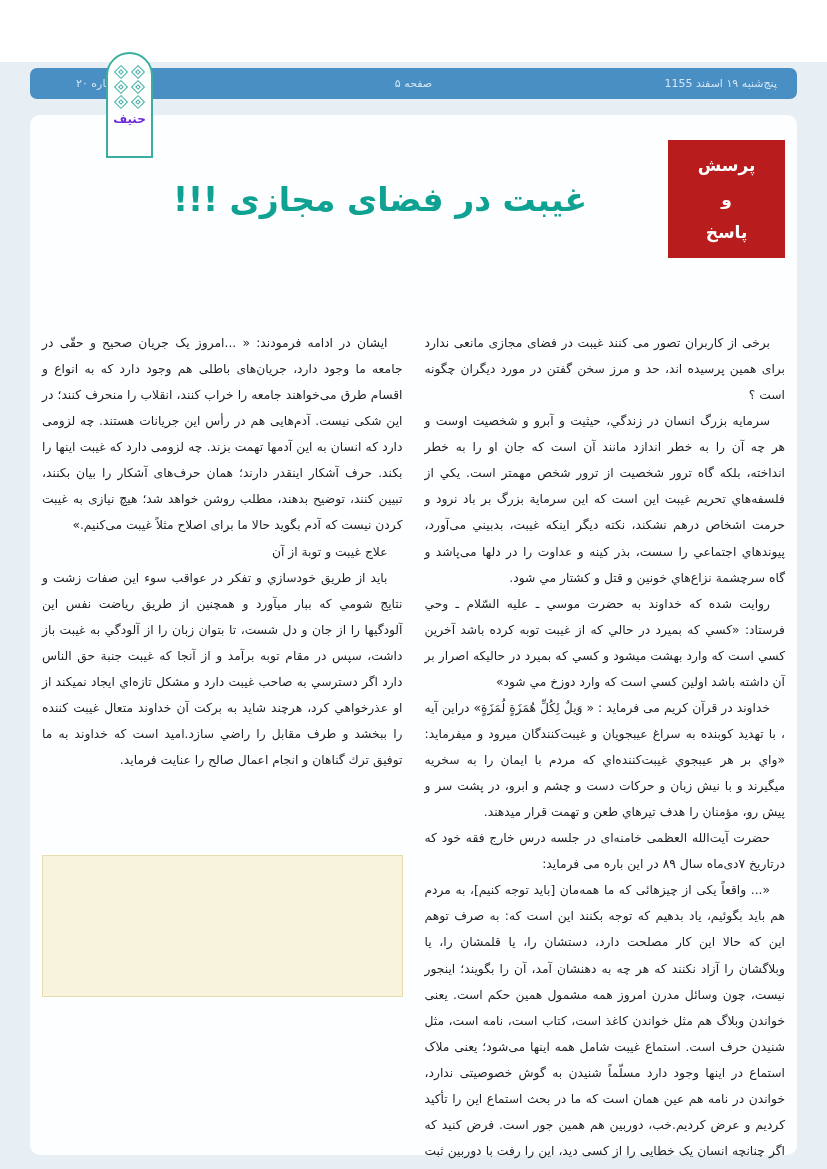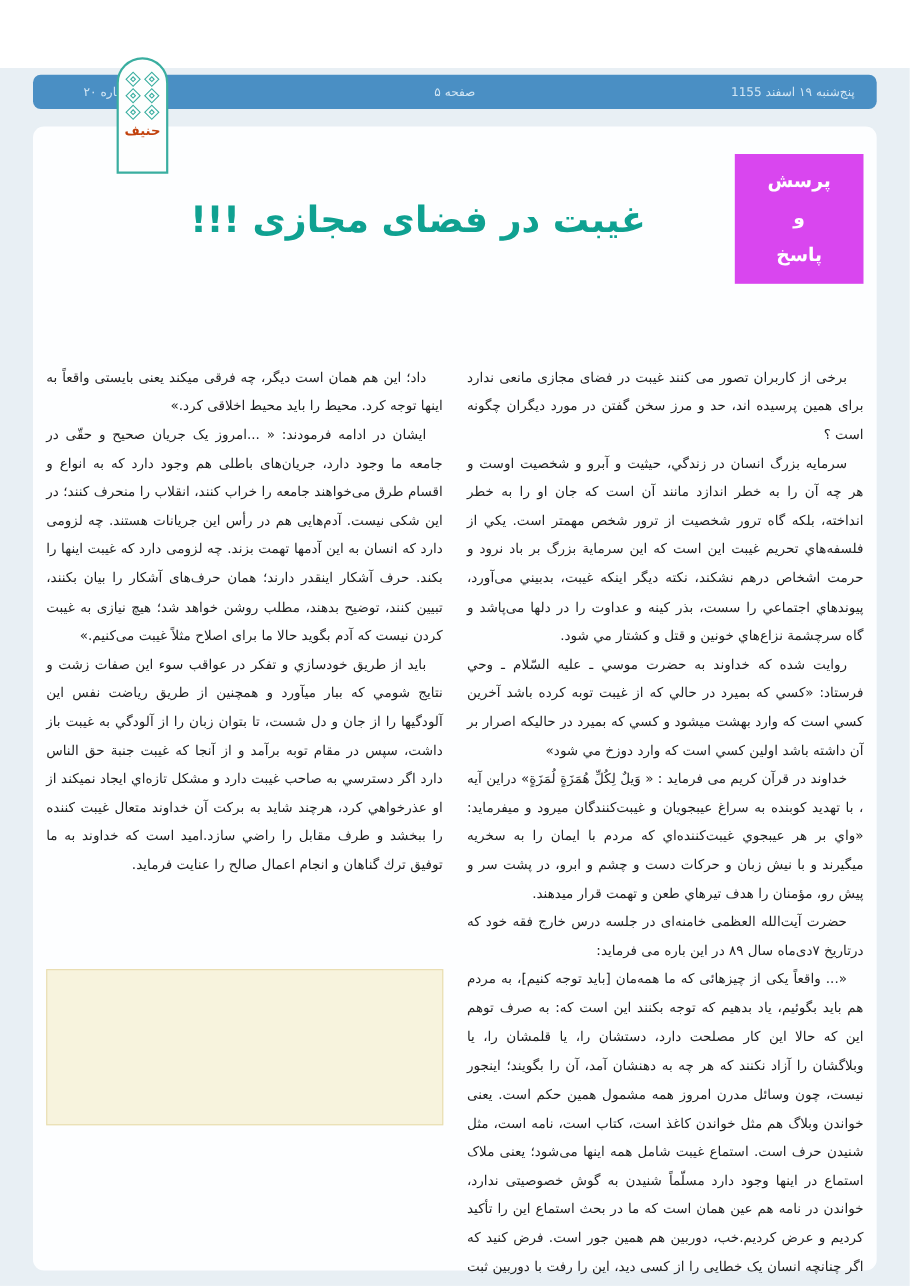--- a/index.html
+++ b/index.html
@@ -35,30 +35,30 @@
     transform: rotate(45deg);
   }
   .emblem-top {
     position: absolute; left: 106px; top: 52px; width: 47px; height: 106px;
     border-radius: 24px 24px 0 0; z-index: 2;
   }
   .emblem-top .grid { gap: 3px 5px; margin-top: 12px; }
   .emblem-top .orn { width: 12px; height: 12px; }
   .emblem-top .orn::before { inset: 1px; }
   .emblem-top .orn::after { inset: 4px; border-width: 1px; }
-  .emblem-top .emblem-name { color: #c2410c; font-weight: bold; font-size: 12px; margin-top: 4px; }
+  .emblem-top .emblem-name { color: #6d28d9; font-weight: bold; font-size: 12px; margin-top: 4px; }
   
   .card {
     position: absolute; left: 30px; right: 30px; top: 115px; height: 1040px;
     background: #fdfeff; border-radius: 10px;
     padding: 25px 12px 20px 12px;
   }
   .card-head { display: flex; align-items: center; height: 118px; }
   .qa-badge {
-    flex: 0 0 117px; height: 118px; background: #d946ef; margin-left: 10px;
+    flex: 0 0 117px; height: 118px; background: #b91c1c; margin-left: 10px;
     display: flex; flex-direction: column; align-items: center; justify-content: space-evenly;
   }
   .qa-badge span { color: #ffffff; font-weight: bold; font-size: 17px; line-height: 1; }
   .article-title-wrap { flex: 1; text-align: center; padding-left: 60px; }
   .article-title { color: #0fa191; font-weight: bold; font-size: 33px; letter-spacing: 0.5px; }
   
   .columns { display: flex; gap: 22px; margin-top: 72px; }
   .col { flex: 1; min-width: 0; }
   .col p {
     font-size: 12.3px; line-height: 2.12; text-align: justify;
@@ -113,22 +113,22 @@
     <div class="col">
         <p>برخی از کاربران تصور می کنند غیبت در فضای مجازی مانعی ندارد برای همین پرسیده اند، حد و مرز سخن گفتن در مورد دیگران چگونه است ؟</p>
         <p>سرمایه بزرگ انسان در زندگي، حیثیت و آبرو و شخصیت اوست و هر چه آن را به خطر اندازد مانند آن است که جان او را به خطر انداخته، بلکه گاه ترور شخصیت از ترور شخص مهمتر است. یکي از فلسفه‌هاي تحریم غیبت این است که این سرمایة بزرگ بر باد نرود و حرمت اشخاص درهم نشکند، نکته دیگر اینکه غیبت، بدبیني می‌آورد، پیوندهاي اجتماعي را سست، بذر کینه و عداوت را در دلها می‌پاشد و گاه سرچشمة نزاع‌هاي خونین و قتل و کشتار مي شود.</p>
         <p>روایت شده که خداوند به حضرت موسي ـ علیه السّلام ـ وحي فرستاد: «کسي که بمیرد در حالي که از غیبت توبه کرده باشد آخرین کسي است که وارد بهشت میشود و کسي که بمیرد در حالیکه اصرار بر آن داشته باشد اولین کسي است که وارد دوزخ مي شود»</p>
         <p>خداوند در قرآن کریم می فرماید : « وَیلٌ لِکُلِّ هُمَزَةٍ لُمَزَةٍ» دراین آیه ، با تهدید کوبنده به سراغ عیبجویان و غیبت‌کنندگان میرود و میفرماید: «واي بر هر عیبجوي غیبت‌کننده‌اي که مردم با ایمان را به سخریه میگیرند و با نیش زبان و حرکات دست و چشم و ابرو، در پشت سر و پیش رو، مؤمنان را هدف تیرهاي طعن و تهمت قرار میدهند.</p>
         <p>حضرت آیت‌الله العظمی خامنه‌ای در جلسه درس خارج فقه خود که درتاریخ ۷دی‌ماه سال ۸۹ در این باره می فرماید:</p>
         <p>«... واقعاً یکی از چیزهائی که ما همه‌مان [باید توجه کنیم]، به مردم هم باید بگوئیم، یاد بدهیم که توجه بکنند این است که: به صرف توهم این که حالا این کار مصلحت دارد، دستشان را، یا قلمشان را، یا وبلاگشان را آزاد نکنند که هر چه به دهنشان آمد، آن را بگویند؛ اینجور نیست، چون وسائل مدرن امروز همه مشمول همین حکم است. یعنی خواندن وبلاگ هم مثل خواندن کاغذ است، کتاب است، نامه است، مثل شنیدن حرف است. استماع غیبت شامل همه اینها می‌شود؛ یعنی ملاک استماع در اینها وجود دارد مسلّماً شنیدن به گوش خصوصیتی ندارد، خواندن در نامه هم عین همان است که ما در بحث استماع این را تأکید کردیم و عرض کردیم.خب، دوربین هم همین جور است. فرض کنید که اگر چنانچه انسان یک خطایی را از کسی دید، این را رفت با دوربین ثبت کرد، بعد آمد یک جایی نشان</p>
       </div>
     <div class="col">
       <div>
-          <p>داد؛ این هم همان است دیگر، چه فرقی میکند یعنی بایستی واقعاً به اینها توجه کرد. محیط را باید محیط اخلاقی کرد.»</p>
           <p>ایشان در ادامه فرمودند: « ...امروز یک جریان صحیح و حقّی در جامعه ما وجود دارد، جریان‌های باطلی هم وجود دارد که به انواع و اقسام طرق می‌خواهند جامعه را خراب کنند، انقلاب را منحرف کنند؛ در این شکی نیست. آدم‌هایی هم در رأس این جریانات هستند. چه لزومی دارد که انسان به این آدمها تهمت بزند. چه لزومی دارد که غیبت اینها را بکند. حرف آشکار اینقدر دارند؛ همان حرف‌های آشکار را بیان بکنند، تبیین کنند، توضیح بدهند، مطلب روشن خواهد شد؛ هیچ نیازی به غیبت کردن نیست که آدم بگوید حالا ما برای اصلاح مثلاً غیبت می‌کنیم.»</p>
+          <p>علاج غیبت و توبة از آن</p>
           <p>باید از طریق خودسازي و تفکر در عواقب سوء این صفات زشت و نتایج شومي که ببار میآورد و همچنین از طریق ریاضت نفس این آلودگیها را از جان و دل شست، تا بتوان زبان را از آلودگي به غیبت باز داشت، سپس در مقام توبه برآمد و از آنجا که غیبت جنبة حق الناس دارد اگر دسترسي به صاحب غیبت دارد و مشکل تازه‌اي ایجاد نمیکند از او عذرخواهي کرد، هرچند شاید به برکت آن خداوند متعال غیبت کننده را ببخشد و طرف مقابل را راضي سازد.امید است که خداوند به ما توفیق ترك گناهان و انجام اعمال صالح را عنایت فرماید.</p>
         </div>
 
       <div class="footer-box">
         <div class="footer-text">
           
           
         </div>
 
       </div>

